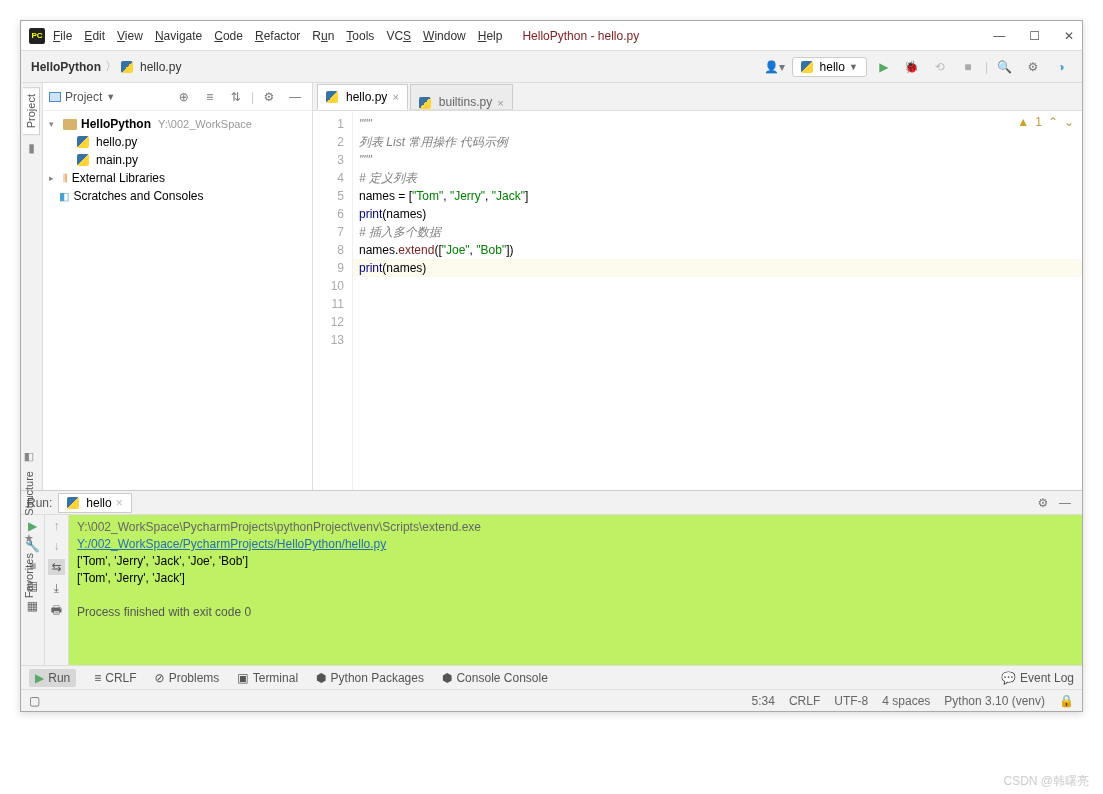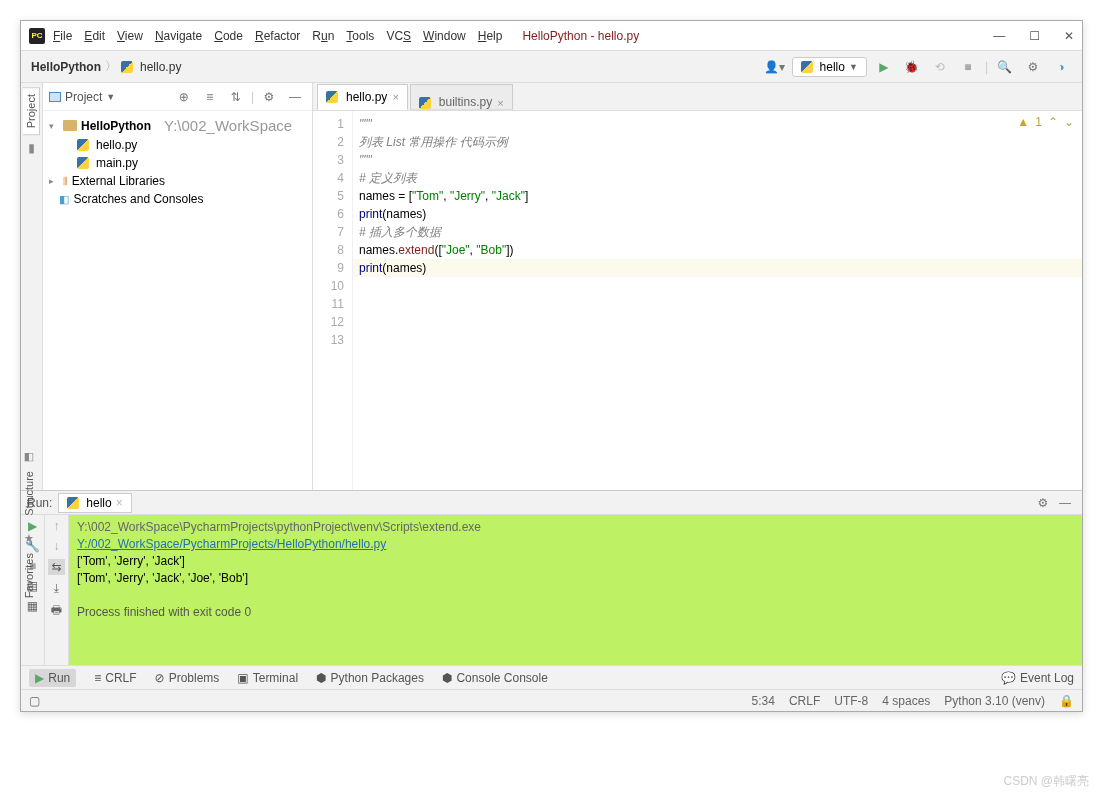--- a/index.html
+++ b/index.html
@@ -34,21 +34,21 @@
 .projpanel { width:270px; background:#fff; border-right:1px solid #ddd; display:flex; flex-direction:column; }
 .projhdr { height:28px; display:flex; align-items:center; padding:0 6px; border-bottom:1px solid #eee; gap:4px; color:#555; }
 .projhdr .sq { width:12px; height:10px; border:1px solid #4a88c7; background:#cfe3f5; }
 .projhdr .sp { flex:1; }
 .tree { padding:4px 0; font-size:12px; }
 .tree-row { display:flex; align-items:center; padding:2px 6px; gap:4px; cursor:pointer; }
 .arr { width:10px; color:#888; font-size:9px; }
 .fold { width:14px; height:11px; background:#d8b36b; border-radius:1px; display:inline-block; }
 .lib { color:#e09637; font-size:11px; }
 .scratch { color:#4aa0d0; font-size:11px; }
-.pth { color:#999; font-size:15px; margin-left:9px; }
+.pth { color:#999; font-size:11px; margin-left:3px; }
 
 .editor { flex:1; display:flex; flex-direction:column; background:#fff; }
 .tabs { height:28px; display:flex; align-items:flex-end; background:#f2f2f2; border-bottom:1px solid #ddd; padding-left:4px; }
 .tab { height:26px; display:flex; align-items:center; padding:0 8px; background:#fff; border:1px solid #ccc; border-bottom:1px solid #fff; margin-right:2px; gap:5px; font-size:12px; }
 .tab.inactive { background:#ececec; border-bottom:1px solid #ddd; color:#666;align-items:flex-end; }
 .tab .x { color:#999; font-size:11px; }
 .code { flex:1; display:flex; overflow:hidden; font-family:Consolas,monospace; font-size:13px; position:relative; }
 .gutter { width:40px; text-align:right; color:#aaa; padding:4px 8px 4px 0; line-height:18px; background:#fff; border-right:1px solid #f0f0f0; }
 .src { flex:1; padding:4px 6px; line-height:18px; white-space:pre; }
 .src .cm { color:#808080; font-style:italic; }
@@ -251,22 +251,22 @@
       <div class="runleft2">
         <span style="color:#aaa">↑</span>
         <span style="color:#aaa">↓</span>
         <span style="background:#d7d7d7;padding:1px 3px;color:#555">⇆</span>
         <span style="color:#666">⤓</span>
         <span style="color:#666">🖶</span>
       </div>
       <div class="runout" id="runout">
           <div><span class="path">Y:\002_WorkSpace\PycharmProjects\pythonProject\venv\Scripts\extend.exe</span></div>
           <div><span class="link"> Y:/002_WorkSpace/PycharmProjects/HelloPython/hello.py</span></div>
+          <div>['Tom', 'Jerry', 'Jack', 'Joe', 'Bob']</div>
           <div>['Tom', 'Jerry', 'Jack']</div>
-          <div>['Tom', 'Jerry', 'Jack', 'Joe', 'Bob']</div>
           <div>&nbsp;</div>
           <div><span class="exit">Process finished with exit code 0</span></div>
         </div>
     </div>
   </div>
 
   <div class="toolstrip">
     <div class="toolbtn active">
         <span style="color:#59a869">▶</span>
         <span>Run</span>

